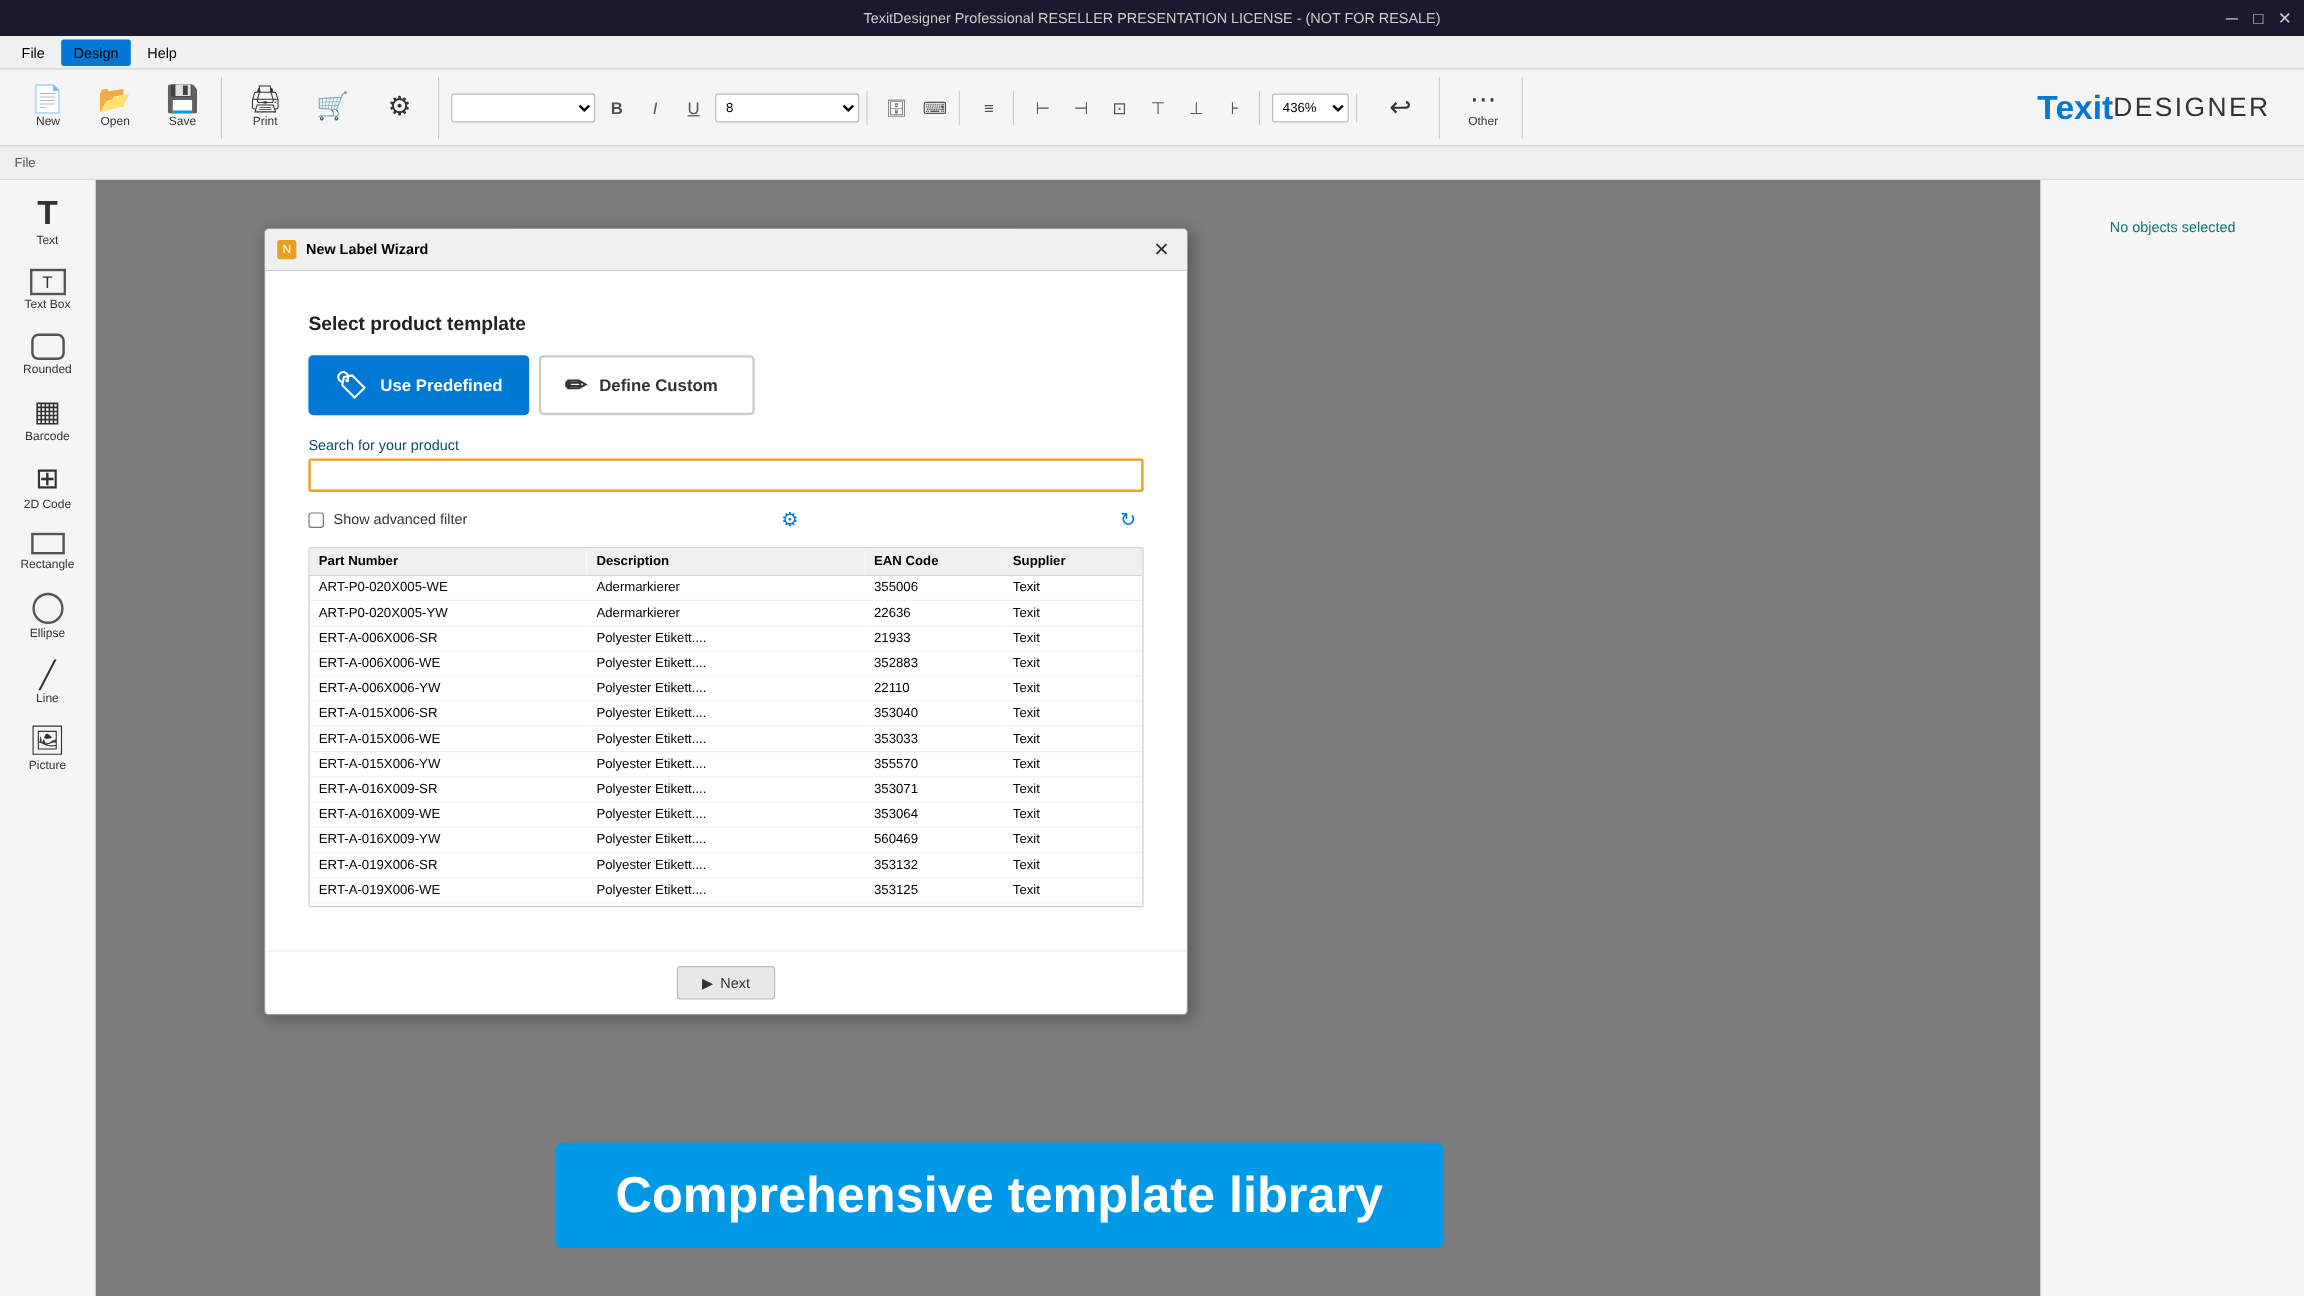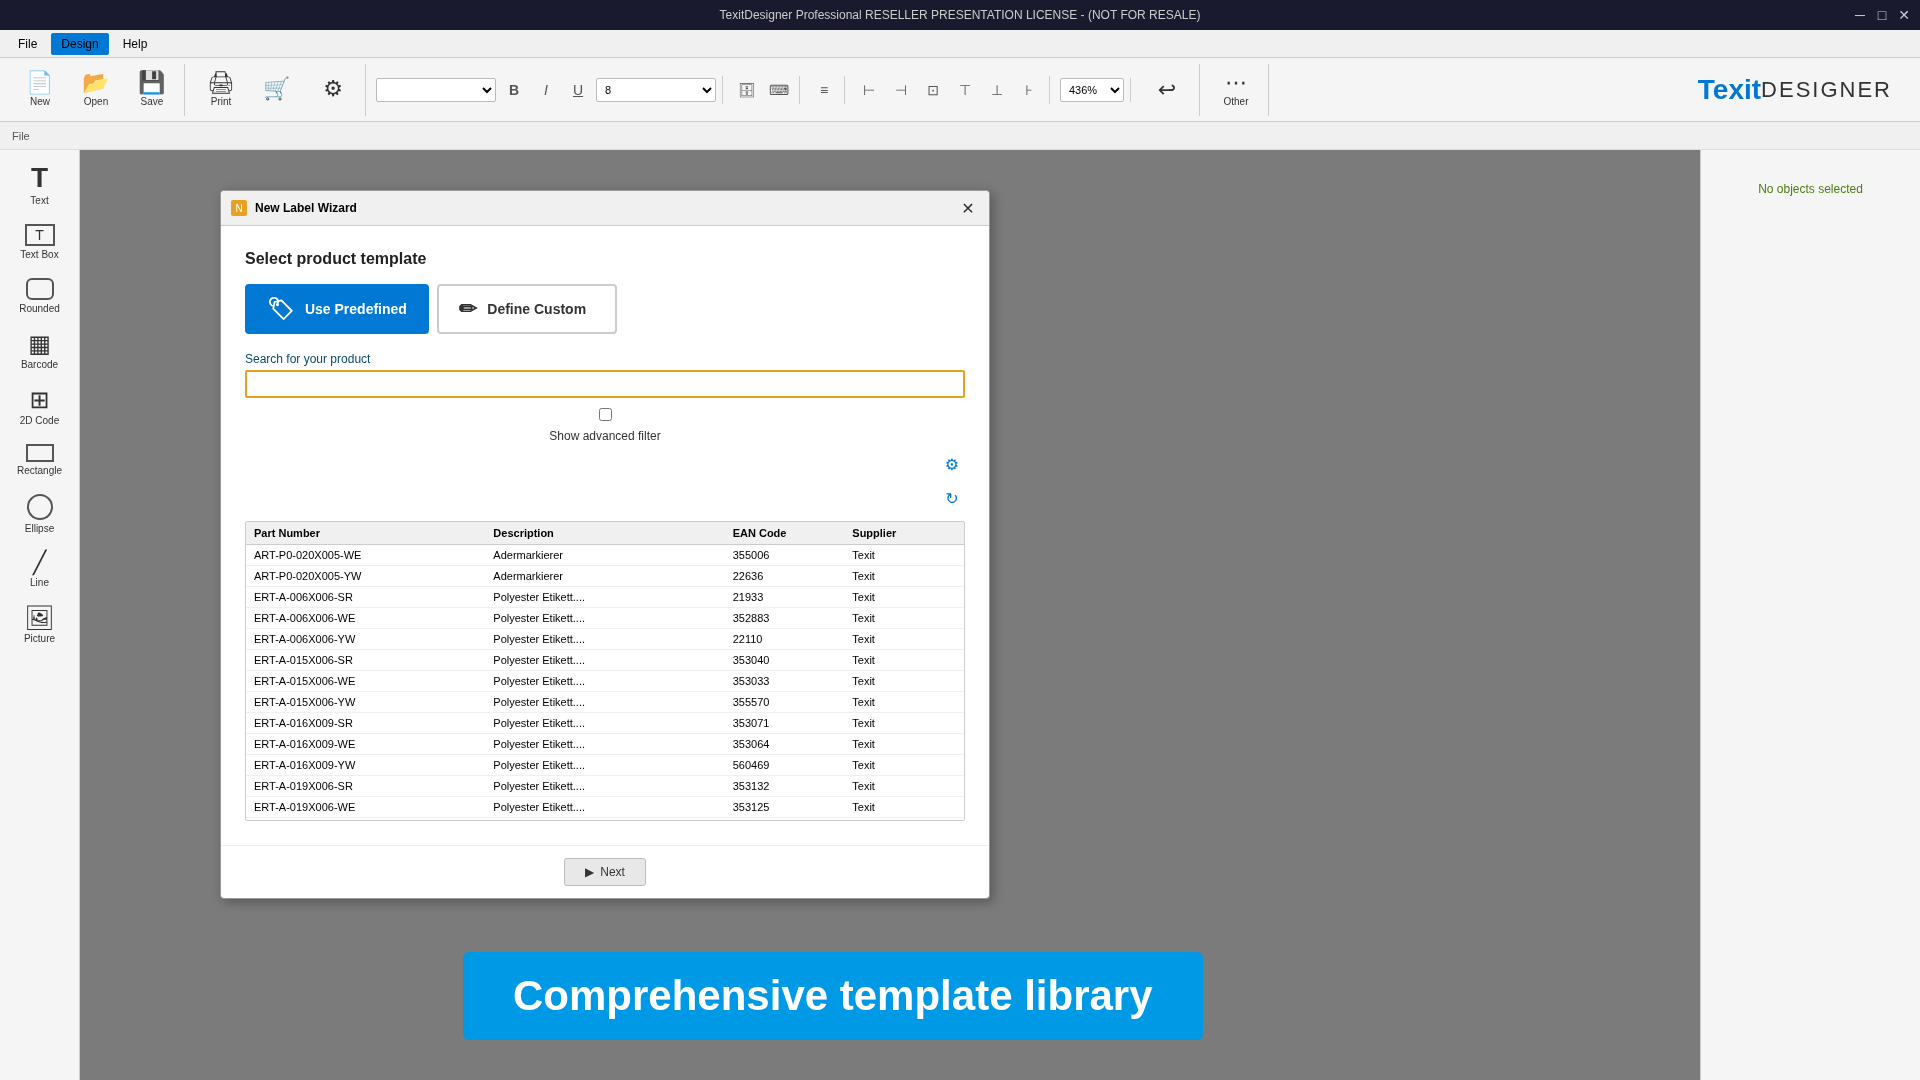--- a/index.html
+++ b/index.html
@@ -206,21 +206,21 @@
     }
 
     
     .right-panel {
       width: 220px;
       background: #f5f5f5;
       border-left: 1px solid #ccc;
       padding: 12px 8px;
     }
     .no-objects-selected {
-      color: #4d7c0f;
+      color: #0f766e;
       font-size: 12px;
       text-align: center;
       margin-top: 20px;
     }
 
     
     .modal-overlay {
       position: absolute;
       inset: 0;
       background: rgba(0,0,0,0.3);
@@ -269,21 +269,21 @@
       height: 22px;
       border: none;
       background: transparent;
       cursor: pointer;
       font-size: 16px;
       display: flex; align-items: center; justify-content: center;
       border-radius: 2px;
       color: #333;
     }
     .dialog-body {
-      padding: 24px;
+      padding: 36px;
     }
     .dialog-section-title {
       font-size: 16px;
       font-weight: 600;
       margin-bottom: 16px;
       color: #222;
     }
 
     
     .tab-buttons {
@@ -333,21 +333,20 @@
       border-radius: 2px;
       padding: 0 8px;
       font-size: 12px;
       outline: none;
     }
     .advanced-filter-row {
       display: flex;
       align-items: center;
       gap: 8px;
       margin-bottom: 10px;
-      flex-direction: column;
     }
     .advanced-filter-row input[type="checkbox"] {
       cursor: pointer;
     }
     .advanced-filter-label {
       font-size: 12px;
       color: #333;
       cursor: pointer;
     }
     .filter-icon-btn {

